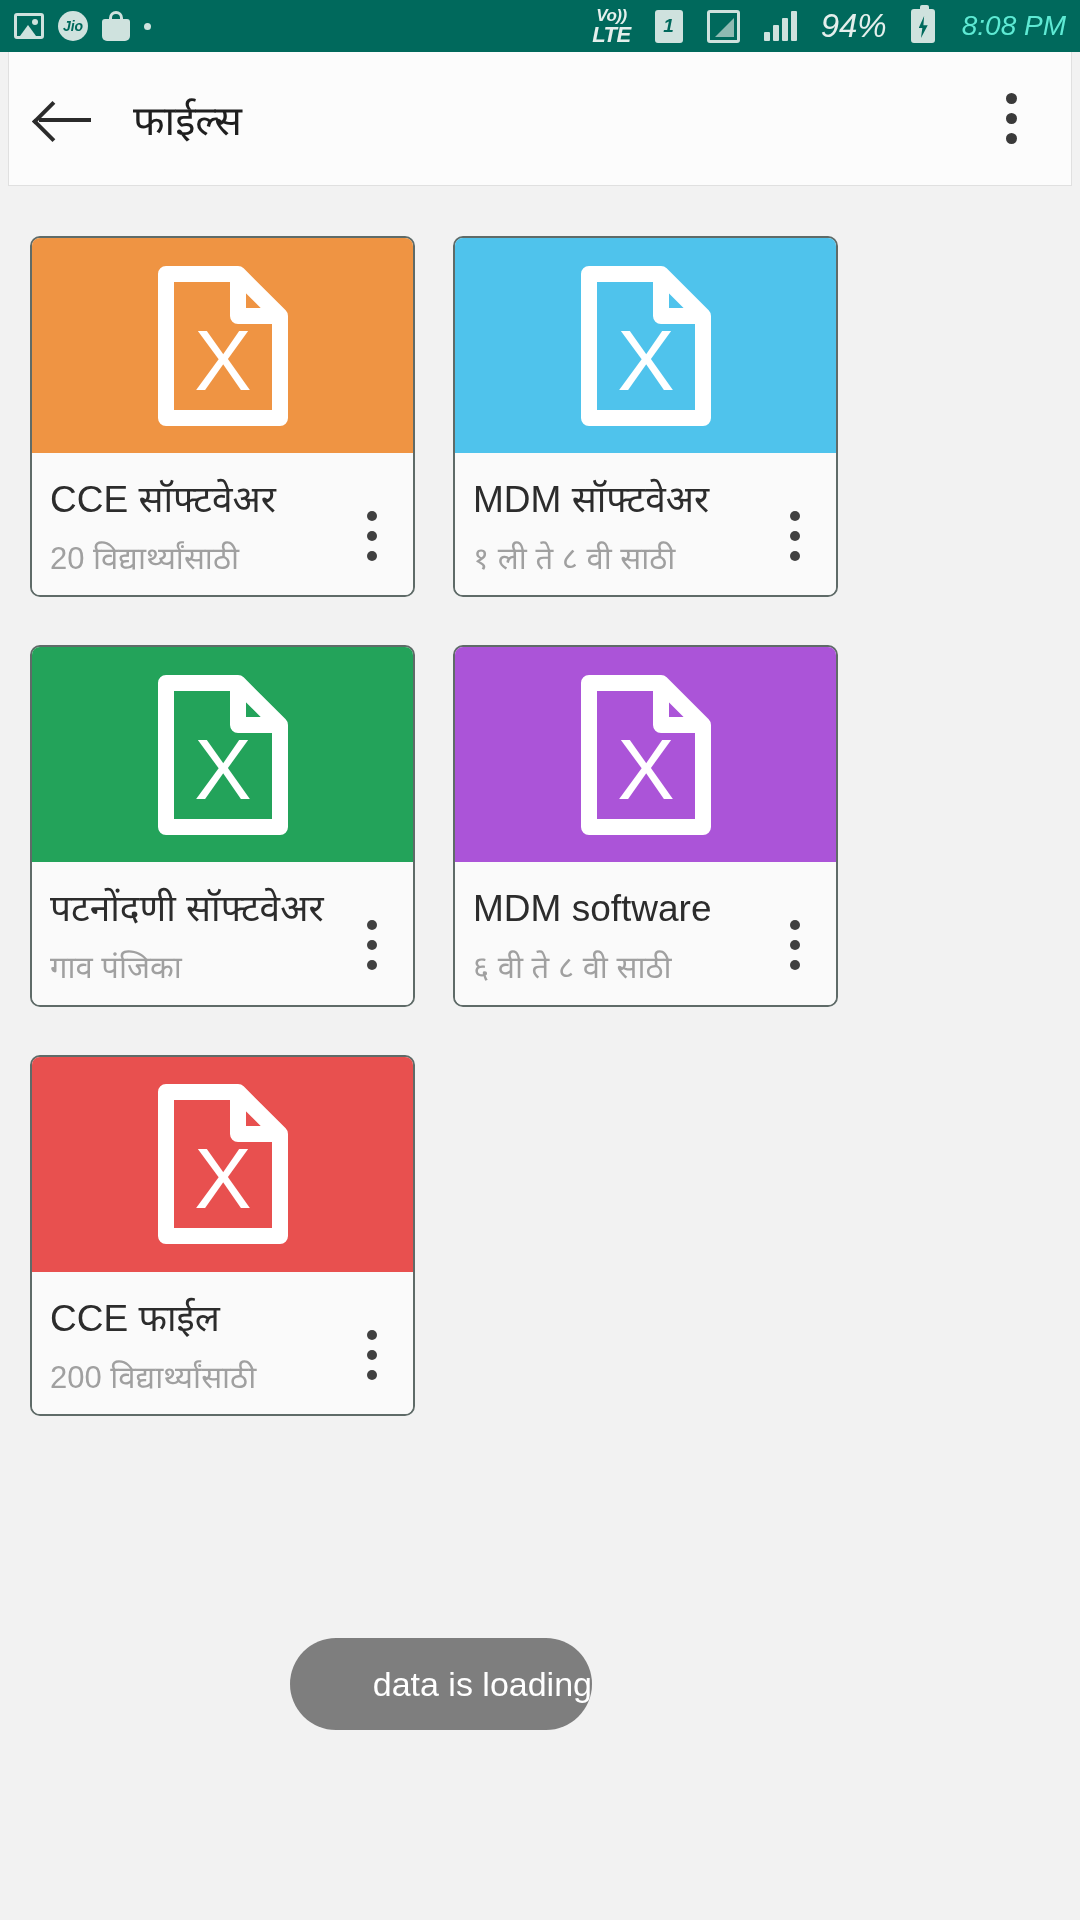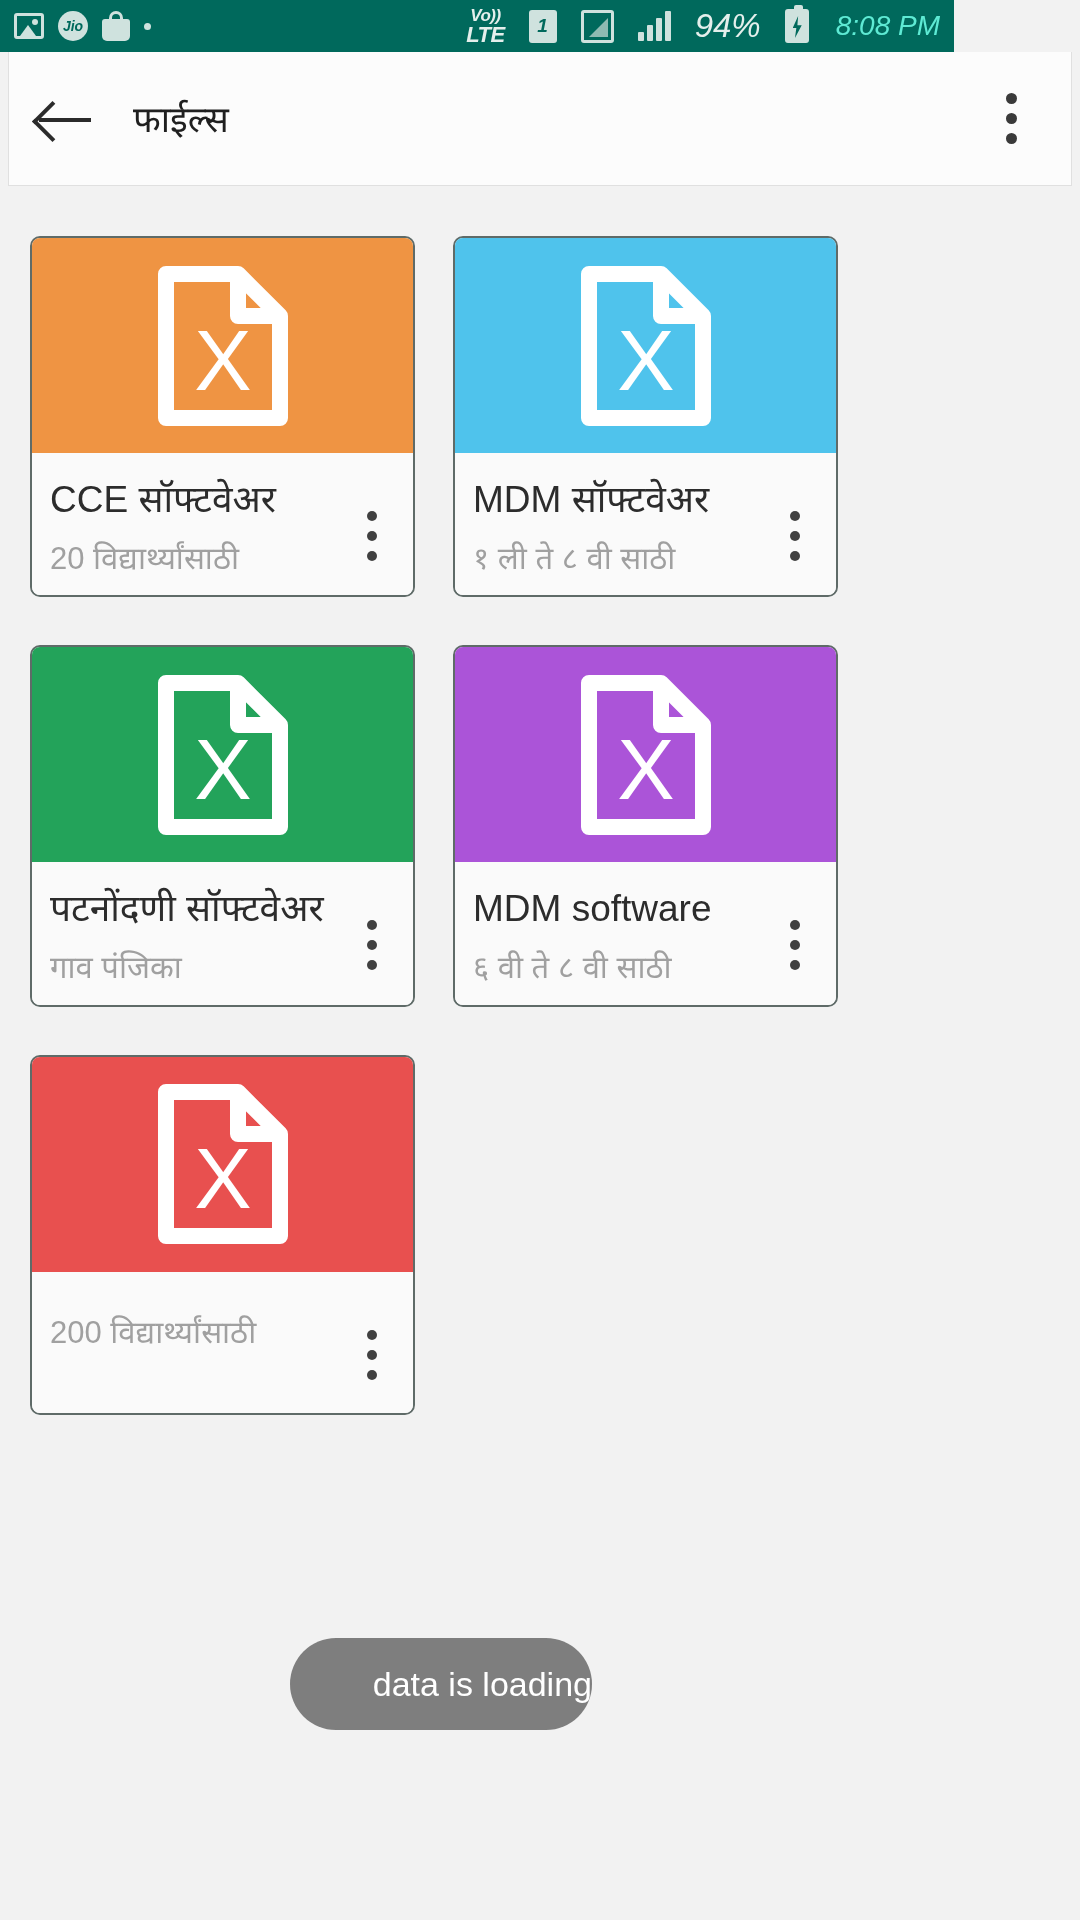--- a/index.html
+++ b/index.html
@@ -6,21 +6,21 @@
   html, body {
     width:1080px; height:1920px;
     background:#ffffff;
     font-family:"Liberation Sans","DejaVu Sans",sans-serif;
     overflow:hidden;
   }
   #screen { position:relative; width:1080px; height:1920px; background:#f2f2f2; }
 
   
   .statusbar{
-    position:absolute; top:0; left:0; width:954px; height:52px;
+    position:absolute; top:0; left:0; width:1080px; height:52px;
     background:#00695c; display:flex; align-items:center;
     padding:0 14px; color:#e4efec;
   }
   .sb-left{ display:flex; align-items:center; gap:14px; }
   .sb-right{ margin-left:auto; display:flex; align-items:center; gap:24px;font-style:italic; }
   .sb-icon{ display:flex; align-items:center; justify-content:center; }
   .ic-photo{
     width:30px;height:26px;border:3px solid #cfe2de;border-radius:3px;position:relative;overflow:hidden;
   }
   .ic-photo:before{
@@ -91,21 +91,21 @@
   .back-arrow{ position:relative; width:56px; height:40px; }
   .back-arrow:before{
     content:""; position:absolute; left:2px; top:19px; width:52px; height:4px; background:#2b2b2b;
   }
   .back-arrow:after{
     content:""; position:absolute; left:1px; top:8px; width:25px; height:25px;
     border-left:4px solid #2b2b2b; border-bottom:4px solid #2b2b2b;
     transform:rotate(45deg);
   }
   .appbar-title{
-    font-size:36px; color:#1f1f1f; font-weight:400; margin-left:12px;
+    font-size:41px; color:#1f1f1f; font-weight:400; margin-left:12px;
     font-family:"Liberation Sans","DejaVu Sans",sans-serif;
   }
   .appbar-menu{
     margin-left:auto; width:120px; height:134px;
     display:flex; flex-direction:column; align-items:center; justify-content:center; gap:9px;
   }
   .appbar-menu span{ width:11px; height:11px; border-radius:50%; background:#3a3a3a; display:block; }
 
   
   .grid{
@@ -319,20 +319,21 @@
               <g fill="none" stroke="#ffffff" stroke-width="16" stroke-linejoin="round">
                 <path d="M12 12 h72 l42 42 v102 a0 0 0 0 1 0 0 h-114 a0 0 0 0 1 0 0 z"></path>
               </g>
               <path d="M84 12 v42 h42" fill="none" stroke="#ffffff" stroke-width="16" stroke-linejoin="round"></path>
               <text x="69" y="128" font-size="86" font-family="Liberation Sans, sans-serif" fill="#ffffff" text-anchor="middle">X</text>
             </svg>
         </span>
       </div>
       <div class="card-body">
         <div class="card-texts">
+          <div class="card-title">CCE फाईल</div>
           <div class="card-sub">200 विद्यार्थ्यांसाठी</div>
         </div>
         <div class="card-menu">
           <span></span>
           <span></span>
           <span></span>
         </div>
       </div>
     </div>
 

